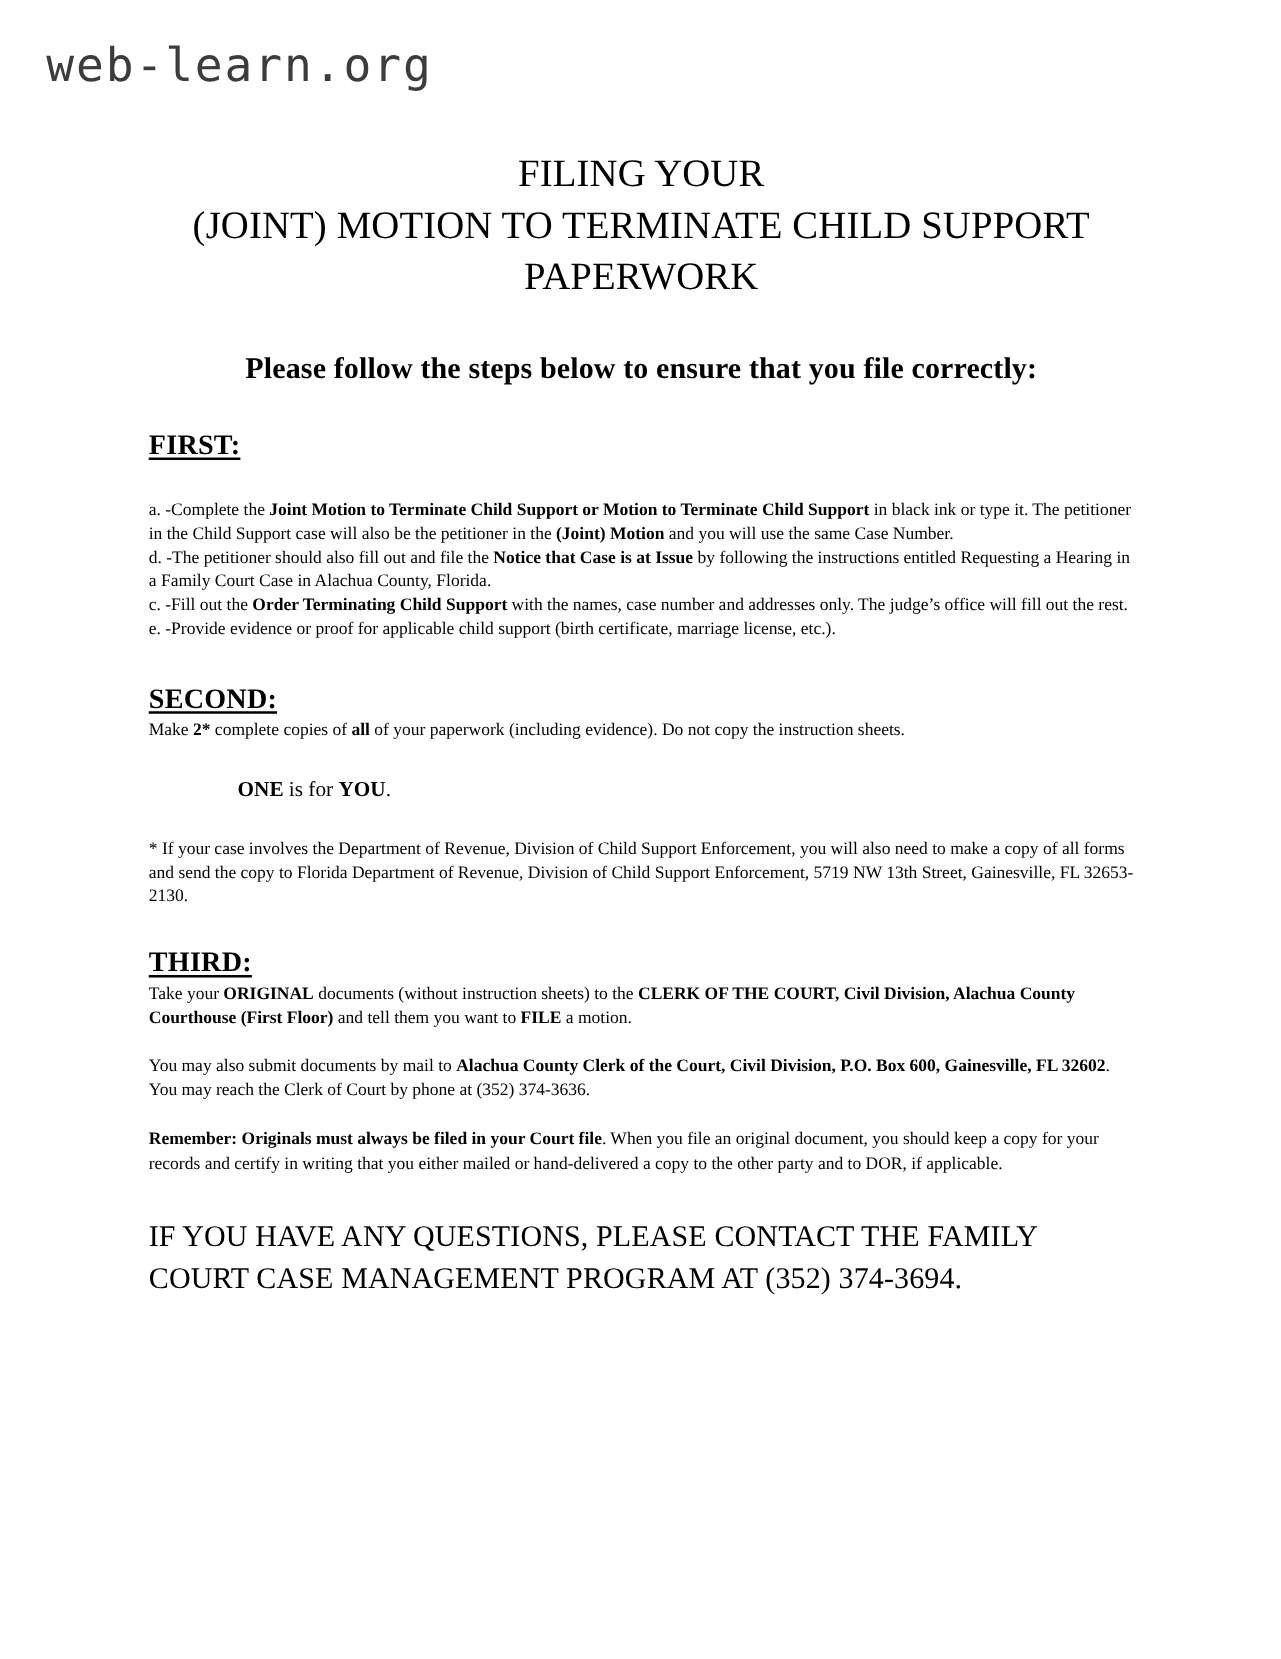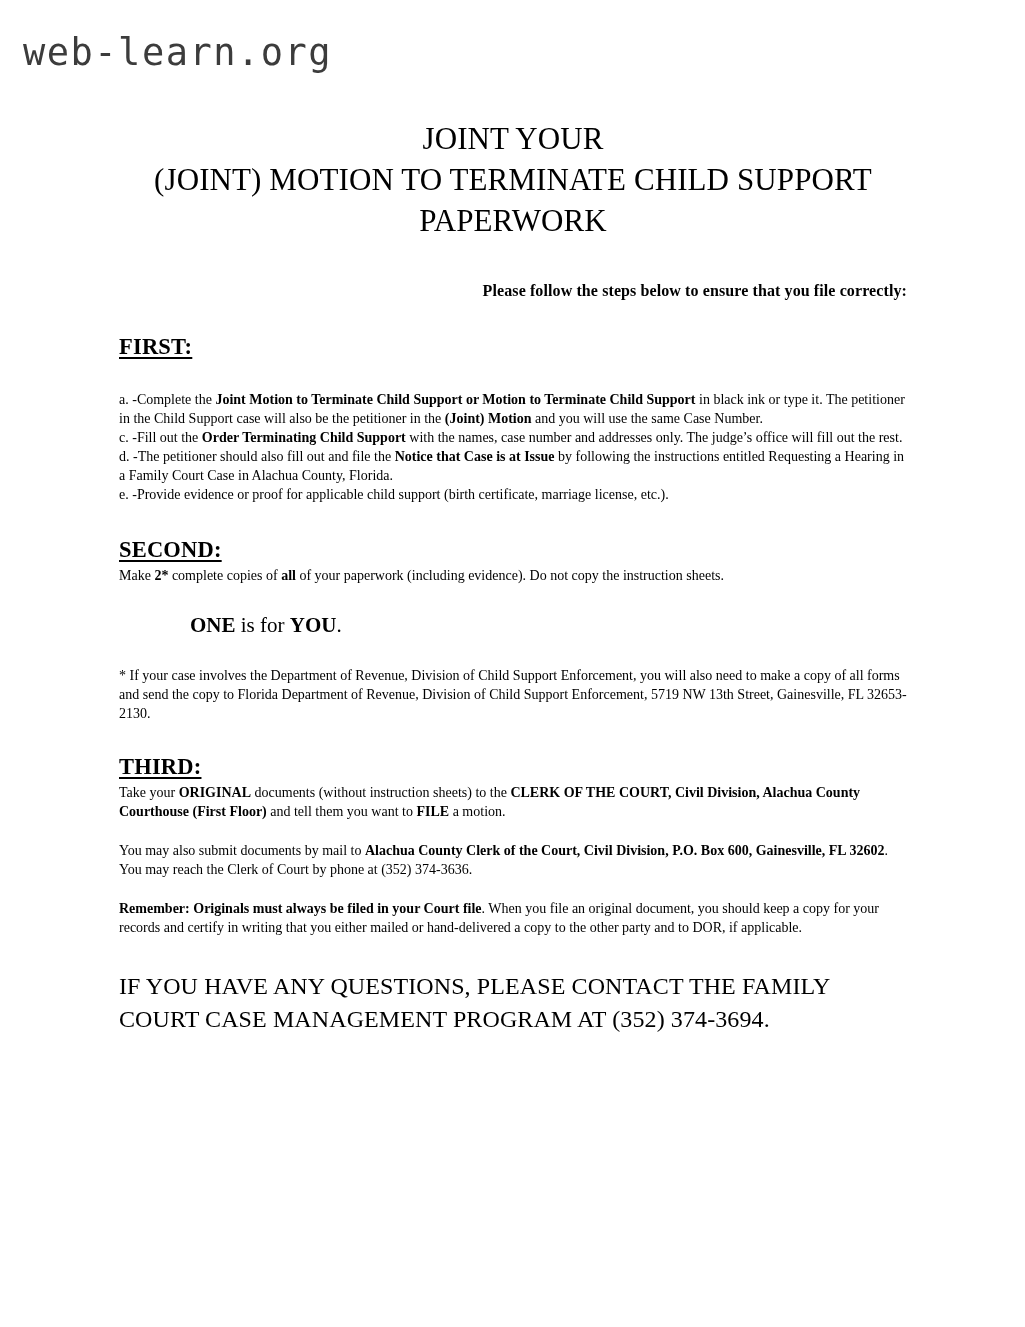--- a/index.html
+++ b/index.html
@@ -12,21 +12,21 @@
     height: 1327px;
     position: relative;
     font-family: "Liberation Serif", "DejaVu Serif", serif;
     color: #000000;
     overflow: hidden;
   }
 
   
   .watermark {
     position: absolute;
-    left: 23px;
+    left: 37px;
     top: 31px;
     font-family: "DejaVu Sans Mono", "Liberation Mono", monospace;
     font-size: 37px;
     letter-spacing: 1.5px;
     color: #3c3c3c;
     font-weight: 400;
     white-space: nowrap;
   }
 
   
@@ -44,23 +44,23 @@
     font-weight: 400;
     line-height: 1.33;
     text-align: center;
     letter-spacing: 0.1px;
   }
   .doc-title .tline { display: block; }
 
   .intro {
     margin: 0;
     padding-top: 40px;
-    font-size: 16px;
+    font-size: 24px;
     font-weight: 700;
-    text-align: right;
+    text-align: center;
     letter-spacing: 0.1px;
   }
 
   .section-head {
     margin: 0;
     font-size: 22.5px;
     font-weight: 700;
     letter-spacing: 0.2px;
   }
   .section-head span {
@@ -80,21 +80,21 @@
   }
   .pad-first { padding-top: 30px; }
   .pad-sm    { padding-top: 3px; }
   .pad-md    { padding-top: 20px; }
   .pad-lg    { padding-top: 26px; }
 
   .indent-block {
     margin: 0;
     padding-top: 26px;
     padding-left: 71px;
-    font-size: 21px;
+    font-size: 17px;
     line-height: 1.37;
   }
   .indent-block .row { display: block; }
 
   .closing {
     margin: 0;
     padding-top: 33px;
     font-size: 24px;
     font-weight: 400;
     line-height: 1.38;
@@ -105,34 +105,34 @@
   b { font-weight: 700; }
 </style>
 </head>
 <body>
 
 <div class="watermark">web-learn.org</div>
 
 <div class="page">
 
   <h1 class="doc-title">
-    <span class="tline">JOINT YOUR</span>
+    <span class="tline">FILING YOUR</span>
     <span class="tline">(JOINT) MOTION TO TERMINATE CHILD SUPPORT</span>
     <span class="tline">PAPERWORK</span>
   </h1>
 
   <p class="intro">Please follow the steps below to ensure that you file correctly:</p>
 
   <h2 class="section-head head-first">
     <span>FIRST:</span>
   </h2>
 
   <p class="body pad-first">a. -Complete the <b>Joint Motion to Terminate Child Support or Motion to Terminate Child Support</b> in black ink or type it. The petitioner in the Child Support case will also be the petitioner in the <b>(Joint) Motion</b> and you will use the same Case Number.</p>
+  <p class="body">d. -The petitioner should also fill out and file the <b>Notice that Case is at Issue</b> by following the instructions entitled Requesting a Hearing in a Family Court Case in Alachua County, Florida.</p>
   <p class="body">c. -Fill out the <b>Order Terminating Child Support</b> with the names, case number and addresses only. The judge’s office will fill out the rest.</p>
-  <p class="body">d. -The petitioner should also fill out and file the <b>Notice that Case is at Issue</b> by following the instructions entitled Requesting a Hearing in a Family Court Case in Alachua County, Florida.</p>
   <p class="body">e. -Provide evidence or proof for applicable child support (birth certificate, marriage license, etc.).</p>
 
   <h2 class="section-head head-second">
     <span>SECOND:</span>
   </h2>
 
   <p class="body pad-sm">Make <b>2*</b> complete copies of <b>all</b> of your paperwork (including evidence). Do not copy the instruction sheets.</p>
 
   <div class="indent-block">
     <span class="row"><b>ONE</b> is for <b>YOU</b>.</span>

